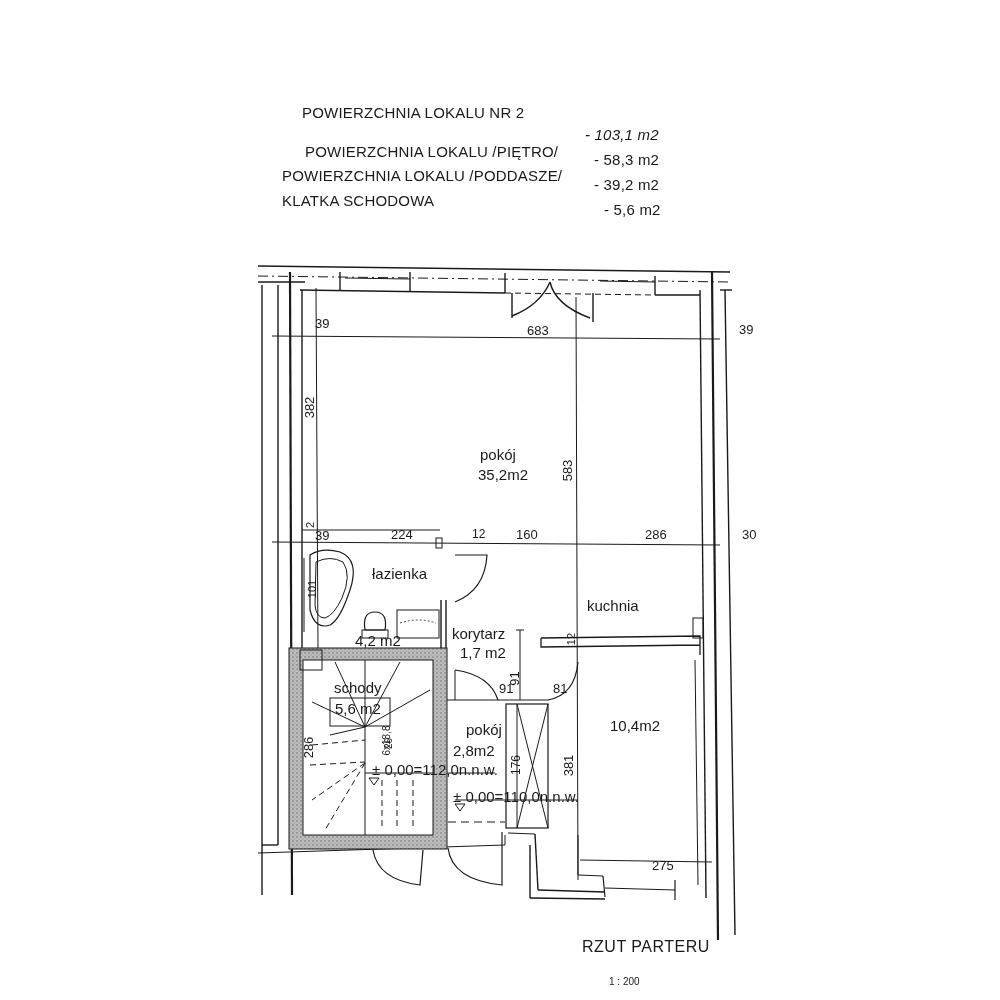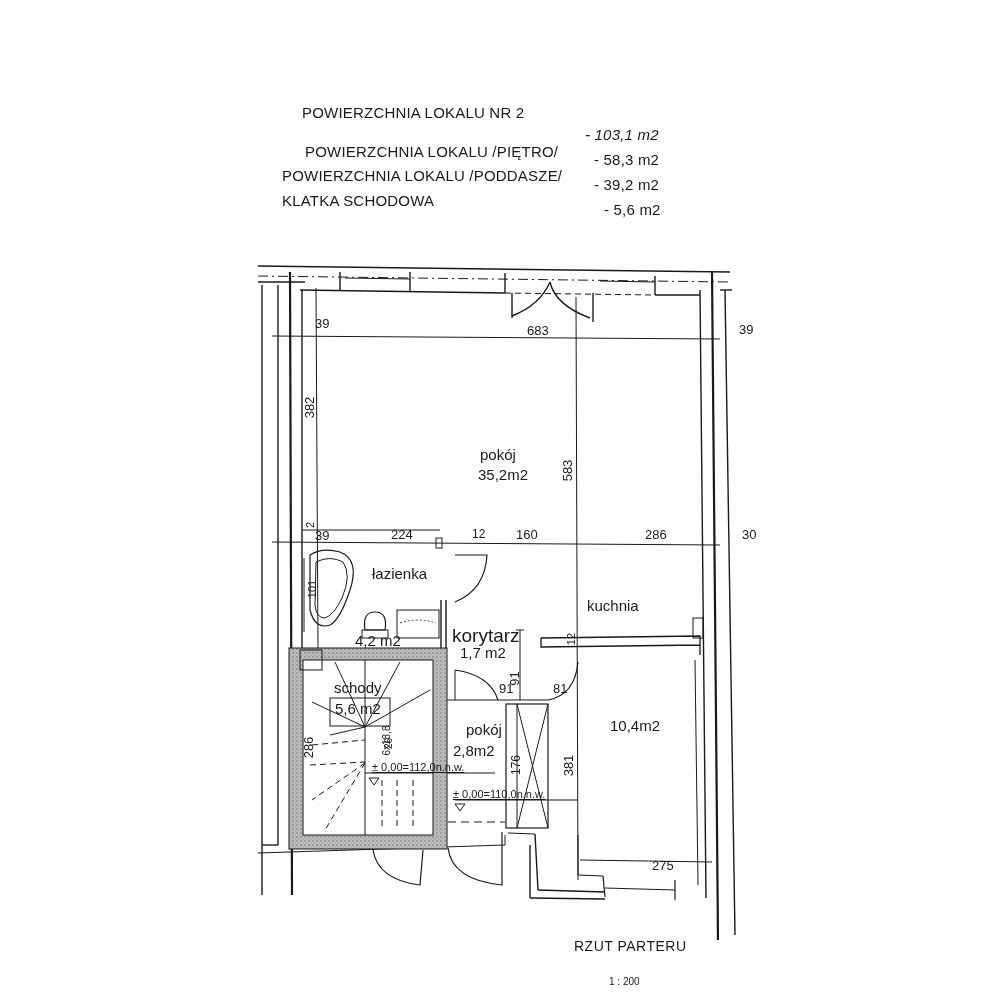--- a/index.html
+++ b/index.html
@@ -1,23 +1,23 @@
 <!DOCTYPE html>
 <html><head>
 <meta charset="utf-8">
 <style>
   html,body{margin:0;padding:0;background:#ffffff;}
   body{width:1000px;height:1000px;position:relative;overflow:hidden;font-family:"Liberation Sans",sans-serif;color:#1a1a1a;}
   .hdr{position:absolute;font-size:15px;letter-spacing:0.2px;white-space:nowrap;}
   .lbl{position:absolute;font-size:15px;white-space:nowrap;}
   .dim{position:absolute;font-size:13px;white-space:nowrap;padding-left:36px;}
   .dim-v{position:absolute;font-size:13px;white-space:nowrap;transform:rotate(-90deg);transform-origin:center center;}
-  .small{position:absolute;font-size:11px;white-space:nowrap;text-decoration:underline;}
+  .small{position:absolute;font-size:15px;white-space:nowrap;}
   svg{position:absolute;left:0;top:0;}
-  .title{position:absolute;font-size:14px;letter-spacing:0.5px;white-space:nowrap;}
+  .title{position:absolute;font-size:16px;letter-spacing:0.5px;white-space:nowrap;margin-left:8px;}
   .scale{position:absolute;font-size:10px;white-space:nowrap;}
 </style>
 </head>
 <body>
 
 <div>
   <div class="hdr" style="left:283px;top:104px;margin-left:19px;">POWIERZCHNIA LOKALU  NR 2</div>
   <div class="hdr" style="left:585px;top:126px;font-style:italic;">- 103,1  m2</div>
   <div class="hdr" style="left:284px;top:143px;margin-left:21px;">POWIERZCHNIA LOKALU  /PIĘTRO/</div>
   <div class="hdr" style="left:594px;top:151px;">- 58,3 m2</div>
@@ -163,21 +163,21 @@
     <rect x="300" y="650" width="22" height="20"></rect>
   </g>
 </svg>
 
 <div class="lbl" style="left:480px;top:446px;font-size:15px;">pokój</div>
 <div class="lbl" style="left:478px;top:466px;font-size:15px;">35,2m2</div>
 <div class="lbl" style="left:352px;top:565px;font-size:15px;margin-left:20px;">łazienka</div>
 <div class="lbl" style="left:355px;top:584px;font-size:15px;margin-top:48px;">4,2 m2</div>
 <div class="lbl" style="left:587px;top:597px;font-size:15px;">kuchnia</div>
 <div class="lbl" style="left:610px;top:717px;font-size:15px;">10,4m2</div>
-<div class="lbl" style="left:452px;top:625px;font-size:19px;">korytarz</div>
+<div class="lbl" style="left:452px;top:625px;font-size:15px;">korytarz</div>
 <div class="lbl" style="left:460px;top:644px;font-size:15px;">1,7 m2</div>
 <div class="lbl" style="left:334px;top:679px;font-size:15px;">schody</div>
 <div class="lbl" style="left:335px;top:700px;font-size:15px;">5,6 m2</div>
 <div class="lbl" style="left:466px;top:721px;font-size:15px;">pokój</div>
 <div class="lbl" style="left:453px;top:742px;font-size:15px;">2,8m2</div>
 
 <div class="dim" style="left:279px;top:316px;">39</div>
 <div class="dim" style="left:491px;top:323px;">683</div>
 <div class="dim" style="left:703px;top:322px;">39</div>
 <div class="dim-v" style="left:299px;top:400px;">382</div>

